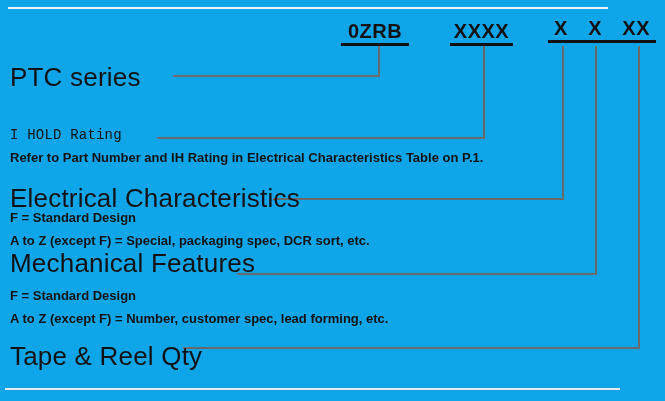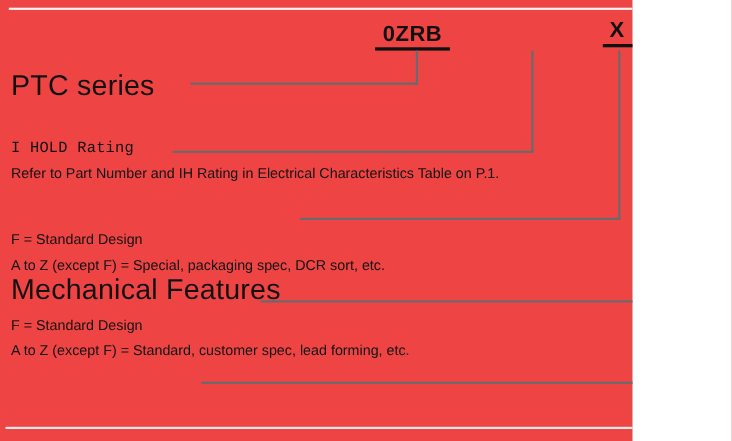--- a/index.html
+++ b/index.html
@@ -1,17 +1,17 @@
 <!DOCTYPE html>
 <html><head>
 <meta charset="utf-8">
 <style>
   html,body{margin:0;padding:0;background:#ffffff;}
   .canvas{
-    position:relative;width:575px;height:401px;background:#ef4444;overflow:hidden;
+    position:relative;width:665px;height:401px;background:#0ea5e9;overflow:hidden;
     font-family:"Liberation Sans","DejaVu Sans",sans-serif;color:#111111;
   }
   
   .seg{
     position:absolute;top:19px;height:24px;border-bottom:3px solid #111111;
     font-size:20px;font-weight:bold;letter-spacing:.5px;text-align:center;
     display:flex;align-items:flex-end;justify-content:center;line-height:24px;
   }
   .seg-series{left:341px;width:68px;}
   .seg-ih{left:450px;width:63px;}
@@ -19,21 +19,21 @@
   .seg-suffix span{display:inline-block;}
   
   .connector{position:absolute;border-right:2px solid #6a6a6a;border-bottom:2px solid #6a6a6a;}
   .conn-ptc {left:173px;top:46px;width:205px;height:29px;}
   .conn-ih  {left:157px;top:46px;width:326px;height:91px;}
   .conn-elec{left:273px;top:46px;width:289px;height:152px;}
   .conn-mech{left:237px;top:46px;width:358px;height:227px;}
   .conn-tape{left:183px;top:46px;width:455px;height:301px;}
   
   .h{position:absolute;left:10px;font-size:26px;font-weight:normal;letter-spacing:.2px;white-space:nowrap;}
-  .sub{position:absolute;left:10px;font-size:13px;font-weight:normal;white-space:nowrap;}
+  .sub{position:absolute;left:10px;font-size:13px;font-weight:bold;white-space:nowrap;}
   .t-ptc-title {top:62px;}
   .t-ptc-sub   {top:88px;font-size:15px;font-weight:bold;}
   .t-ih-title  {top:127px;font-size:14px;font-family:Liberation Mono, monospace;}
   .t-ih-sub    {top:150px;}
   .t-elec-title{top:183px;}
   .t-elec-sub1 {top:210px;}
   .t-elec-sub2 {top:233px;}
   .t-mech-title{top:248px;}
   .t-mech-sub1 {top:288px;}
   .t-mech-sub2 {top:311px;}
@@ -47,40 +47,45 @@
 </head>
 <body>
 
 <div class="canvas">
 
   <div class="rule rule-top"></div>
 
   <div class="seg seg-series">
     <span>0ZRB</span>
   </div>
+  <div class="seg seg-ih">
+    <span>XXXX</span>
+  </div>
   <div class="seg seg-suffix">
     <span>X</span>
     <span>X</span>
     <span>XX</span>
   </div>
 
   <div class="connector conn-ptc"></div>
   <div class="connector conn-ih"></div>
   <div class="connector conn-elec"></div>
   <div class="connector conn-mech"></div>
   <div class="connector conn-tape"></div>
 
   <div class="h t-ptc-title">PTC series</div>
 
   <div class="h t-ih-title">I HOLD Rating</div>
   <div class="sub t-ih-sub">Refer to Part Number and IH Rating in Electrical Characteristics Table on P.1.</div>
 
+  <div class="h t-elec-title">Electrical Characteristics</div>
   <div class="sub t-elec-sub1">F = Standard Design</div>
   <div class="sub t-elec-sub2">A to Z (except F) = Special, packaging spec, DCR sort, etc.</div>
 
   <div class="h t-mech-title">Mechanical Features</div>
   <div class="sub t-mech-sub1">F = Standard Design</div>
-  <div class="sub t-mech-sub2">A to Z (except F) = Standard, customer spec, lead forming, etc.</div>
+  <div class="sub t-mech-sub2">A to Z (except F) = Number, customer spec, lead forming, etc.</div>
 
+  <div class="h t-tape-title">Tape &amp; Reel Qty</div>
 
   <div class="rule rule-bottom"></div>
 
 </div>
 
 </body></html>

